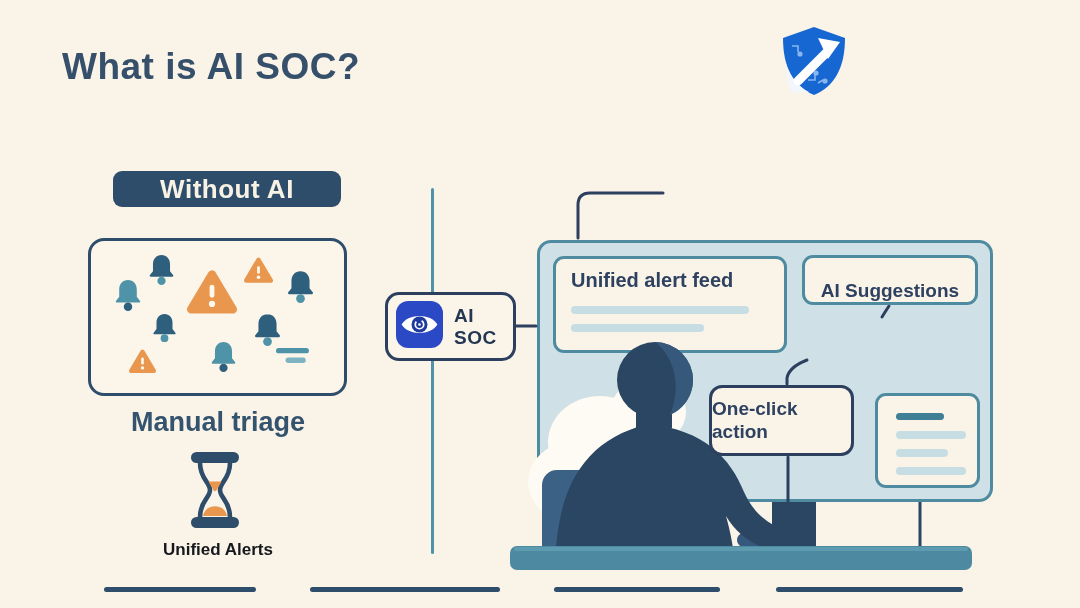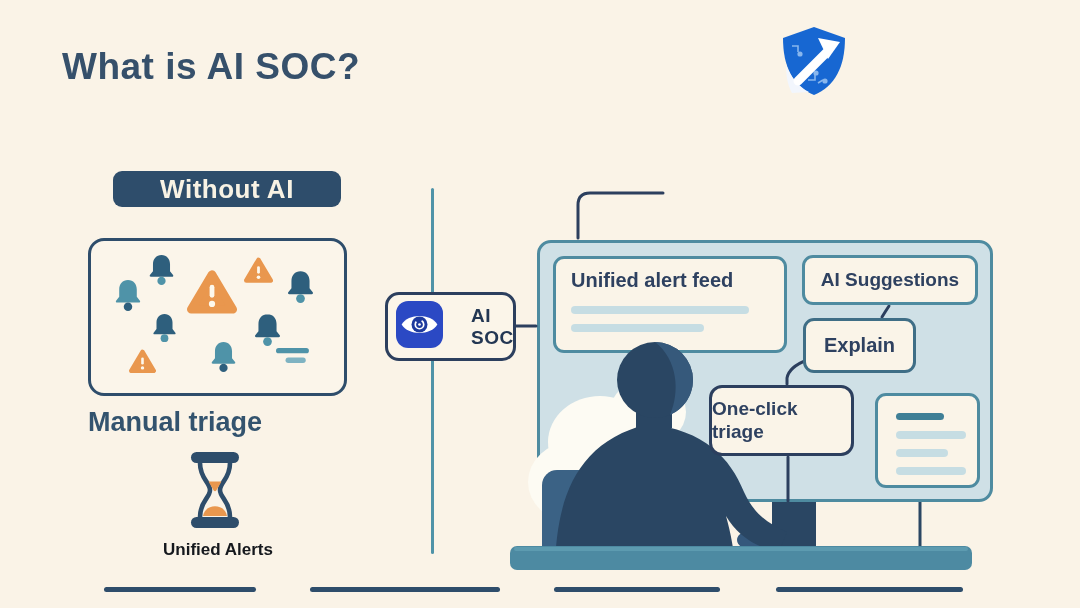--- a/index.html
+++ b/index.html
@@ -17,36 +17,36 @@
   .pill-header span { color:#f8f2e4; font-size:26px; font-weight:bold; letter-spacing:0.5px; }
   .hdr-left  { left:113px; top:171px; width:228px; }
   .hdr-right { left:663px; top:171px; width:253px; }
 
   .divider { left:431px; top:188px; width:3px; height:366px; background:#4f93a8; border-radius:2px; z-index:1; }
 
   .alert-box { left:88px; top:238px; width:259px; height:158px; background:#fbf5ea; border:3px solid #2e4d6b; border-radius:16px; z-index:1; }
   .alerts-layer { left:0; top:0; width:1080px; height:608px; z-index:2; pointer-events:none; }
   .alerts-layer .a-icon { position:absolute; }
 
-  .caption-manual { left:88px; top:407px; width:260px; font-size:27px; font-weight:600; color:#33536e; }
+  .caption-manual { left:88px; top:407px; width:260px; text-align:center; font-size:27px; font-weight:600; color:#33536e; }
   .hourglass-wrap { left:184px; top:450px; width:62px; height:80px; }
   .caption-multi { left:78px; top:540px; width:280px; text-align:center; font-size:17px; font-weight:bold; color:#15181d; }
 
   .bottom-bar { top:587px; height:5px; background:#2e4d6b; border-radius:3px; }
 
-  .ai-node { left:385px; top:292px; width:131px; height:69px; background:#fbf5e9; border:3px solid #2c3f5e; border-radius:14px; display:flex; align-items:center; gap:28px; padding-left:8px; z-index:3; }
+  .ai-node { left:385px; top:292px; width:131px; height:69px; background:#fbf5e9; border:3px solid #2c3f5e; border-radius:14px; display:flex; align-items:center; gap:11px; padding-left:8px; z-index:3; }
   .ai-node-label { font-size:19px; font-weight:bold; color:#233753; letter-spacing:0.5px; }
 
   .monitor { left:537px; top:240px; width:456px; height:262px; background:#cfe0e6; border:3px solid #4e8ba0; border-radius:14px; z-index:1; }
 
   .card { background:#faf4e8; border:3px solid #4e8ba0; border-radius:11px; z-index:2; color:#2e4160; }
   .card-unified { left:553px; top:256px; width:234px; height:97px; }
   .card-unified .card-title { position:absolute; left:15px; top:10px; font-size:20px; font-weight:700; }
   .skel { position:absolute; background:#c6dde3; border-radius:4px; }
-  .card-sugg { left:802px; top:255px; width:176px; height:50px; display:flex; align-items:center; justify-content:center; font-size:19px; font-weight:600; }
+  .card-sugg { left:802px; top:255px; width:176px; height:50px; display:flex; align-items:flex-end; justify-content:center; font-size:19px; font-weight:600; }
   .card-explain { left:803px; top:318px; width:113px; height:55px; display:flex; align-items:center; justify-content:center; font-size:20px; font-weight:600; border-color:#3f6e86; }
   .card-oneclick { left:709px; top:385px; width:145px; height:71px; display:flex; flex-direction:column; align-items:flex-start; justify-content:center; font-size:19px; font-weight:600; line-height:1.2; border:3.5px solid #2c3f5e; border-radius:13px; z-index:5; }
   .card-mini { left:875px; top:393px; width:105px; height:95px; }
 
   .connectors { left:0; top:0; width:1080px; height:608px; z-index:2; pointer-events:none; }
   .scene { left:500px; top:320px; width:480px; height:255px; z-index:4; pointer-events:none; }
 </style>
 </head>
 <body>
 
@@ -155,23 +155,20 @@
   <div class="abs card card-unified">
     <div class="card-title">Unified alert feed</div>
     <div class="skel" style="left:15px; top:47px; width:178px; height:8px;"></div>
     <div class="skel" style="left:15px; top:65px; width:133px; height:8px;"></div>
   </div>
 
   <div class="abs card card-sugg">
     <span>AI Suggestions</span>
   </div>
 
-  <div class="abs card card-explain">
-    <span>Explain</span>
-  </div>
 
   <div class="abs card card-mini">
     <div class="skel" style="left:18px; top:17px; width:48px; height:7px; background:#3f7f96;"></div>
     <div class="skel" style="left:18px; top:35px; width:70px; height:8px;"></div>
     <div class="skel" style="left:18px; top:53px; width:52px; height:8px;"></div>
     <div class="skel" style="left:18px; top:71px; width:70px; height:8px;"></div>
   </div>
 
   <svg class="abs scene" viewBox="0 0 480 255">
     <ellipse cx="100" cy="122" rx="52" ry="46" fill="#fdfbf3"></ellipse>
@@ -184,21 +181,21 @@
     <path d="M55 246 C57 178 76 122 148 104 C205 110 230 138 244 172 C253 192 266 203 287 212 L279 232 C253 227 236 213 226 196 C231 214 234 231 235 246 Z" fill="#2a4663"></path>
     <rect x="136" y="84" width="36" height="24" fill="#2a4663"></rect>
     <circle cx="155" cy="60" r="38" fill="#2a4663"></circle>
     <path d="M155 22 A38 38 0 0 1 193 60 A38 38 0 0 1 170 95 C180 72 178 40 155 22 Z" fill="#36597b"></path>
     <rect x="10" y="226" width="462" height="24" rx="7" fill="#4d8aa2"></rect>
     <rect x="14" y="227" width="454" height="4" rx="2" fill="#63a0b4" opacity="0.75"></rect>
   </svg>
 
   <div class="abs card card-oneclick">
     <span>One-click</span>
-    <span>triage</span>
+    <span>action</span>
   </div>
 
   <div class="abs ai-node">
     <span>
       <svg width="47" height="47" viewBox="0 0 50 50">
         <rect x="0" y="0" width="50" height="50" rx="13" fill="#2b49c4"></rect>
         <path d="M6 25 C13 13 37 13 44 25 C37 37 13 37 6 25 Z" fill="#ffffff"></path>
         <circle cx="25" cy="25" r="8.5" fill="#1e3a9e"></circle>
         <circle cx="25" cy="25" r="4.5" fill="none" stroke="#ffffff" stroke-width="1.8" stroke-dasharray="17 6"></circle>
         <circle cx="25" cy="25" r="1.4" fill="#ffffff"></circle>

